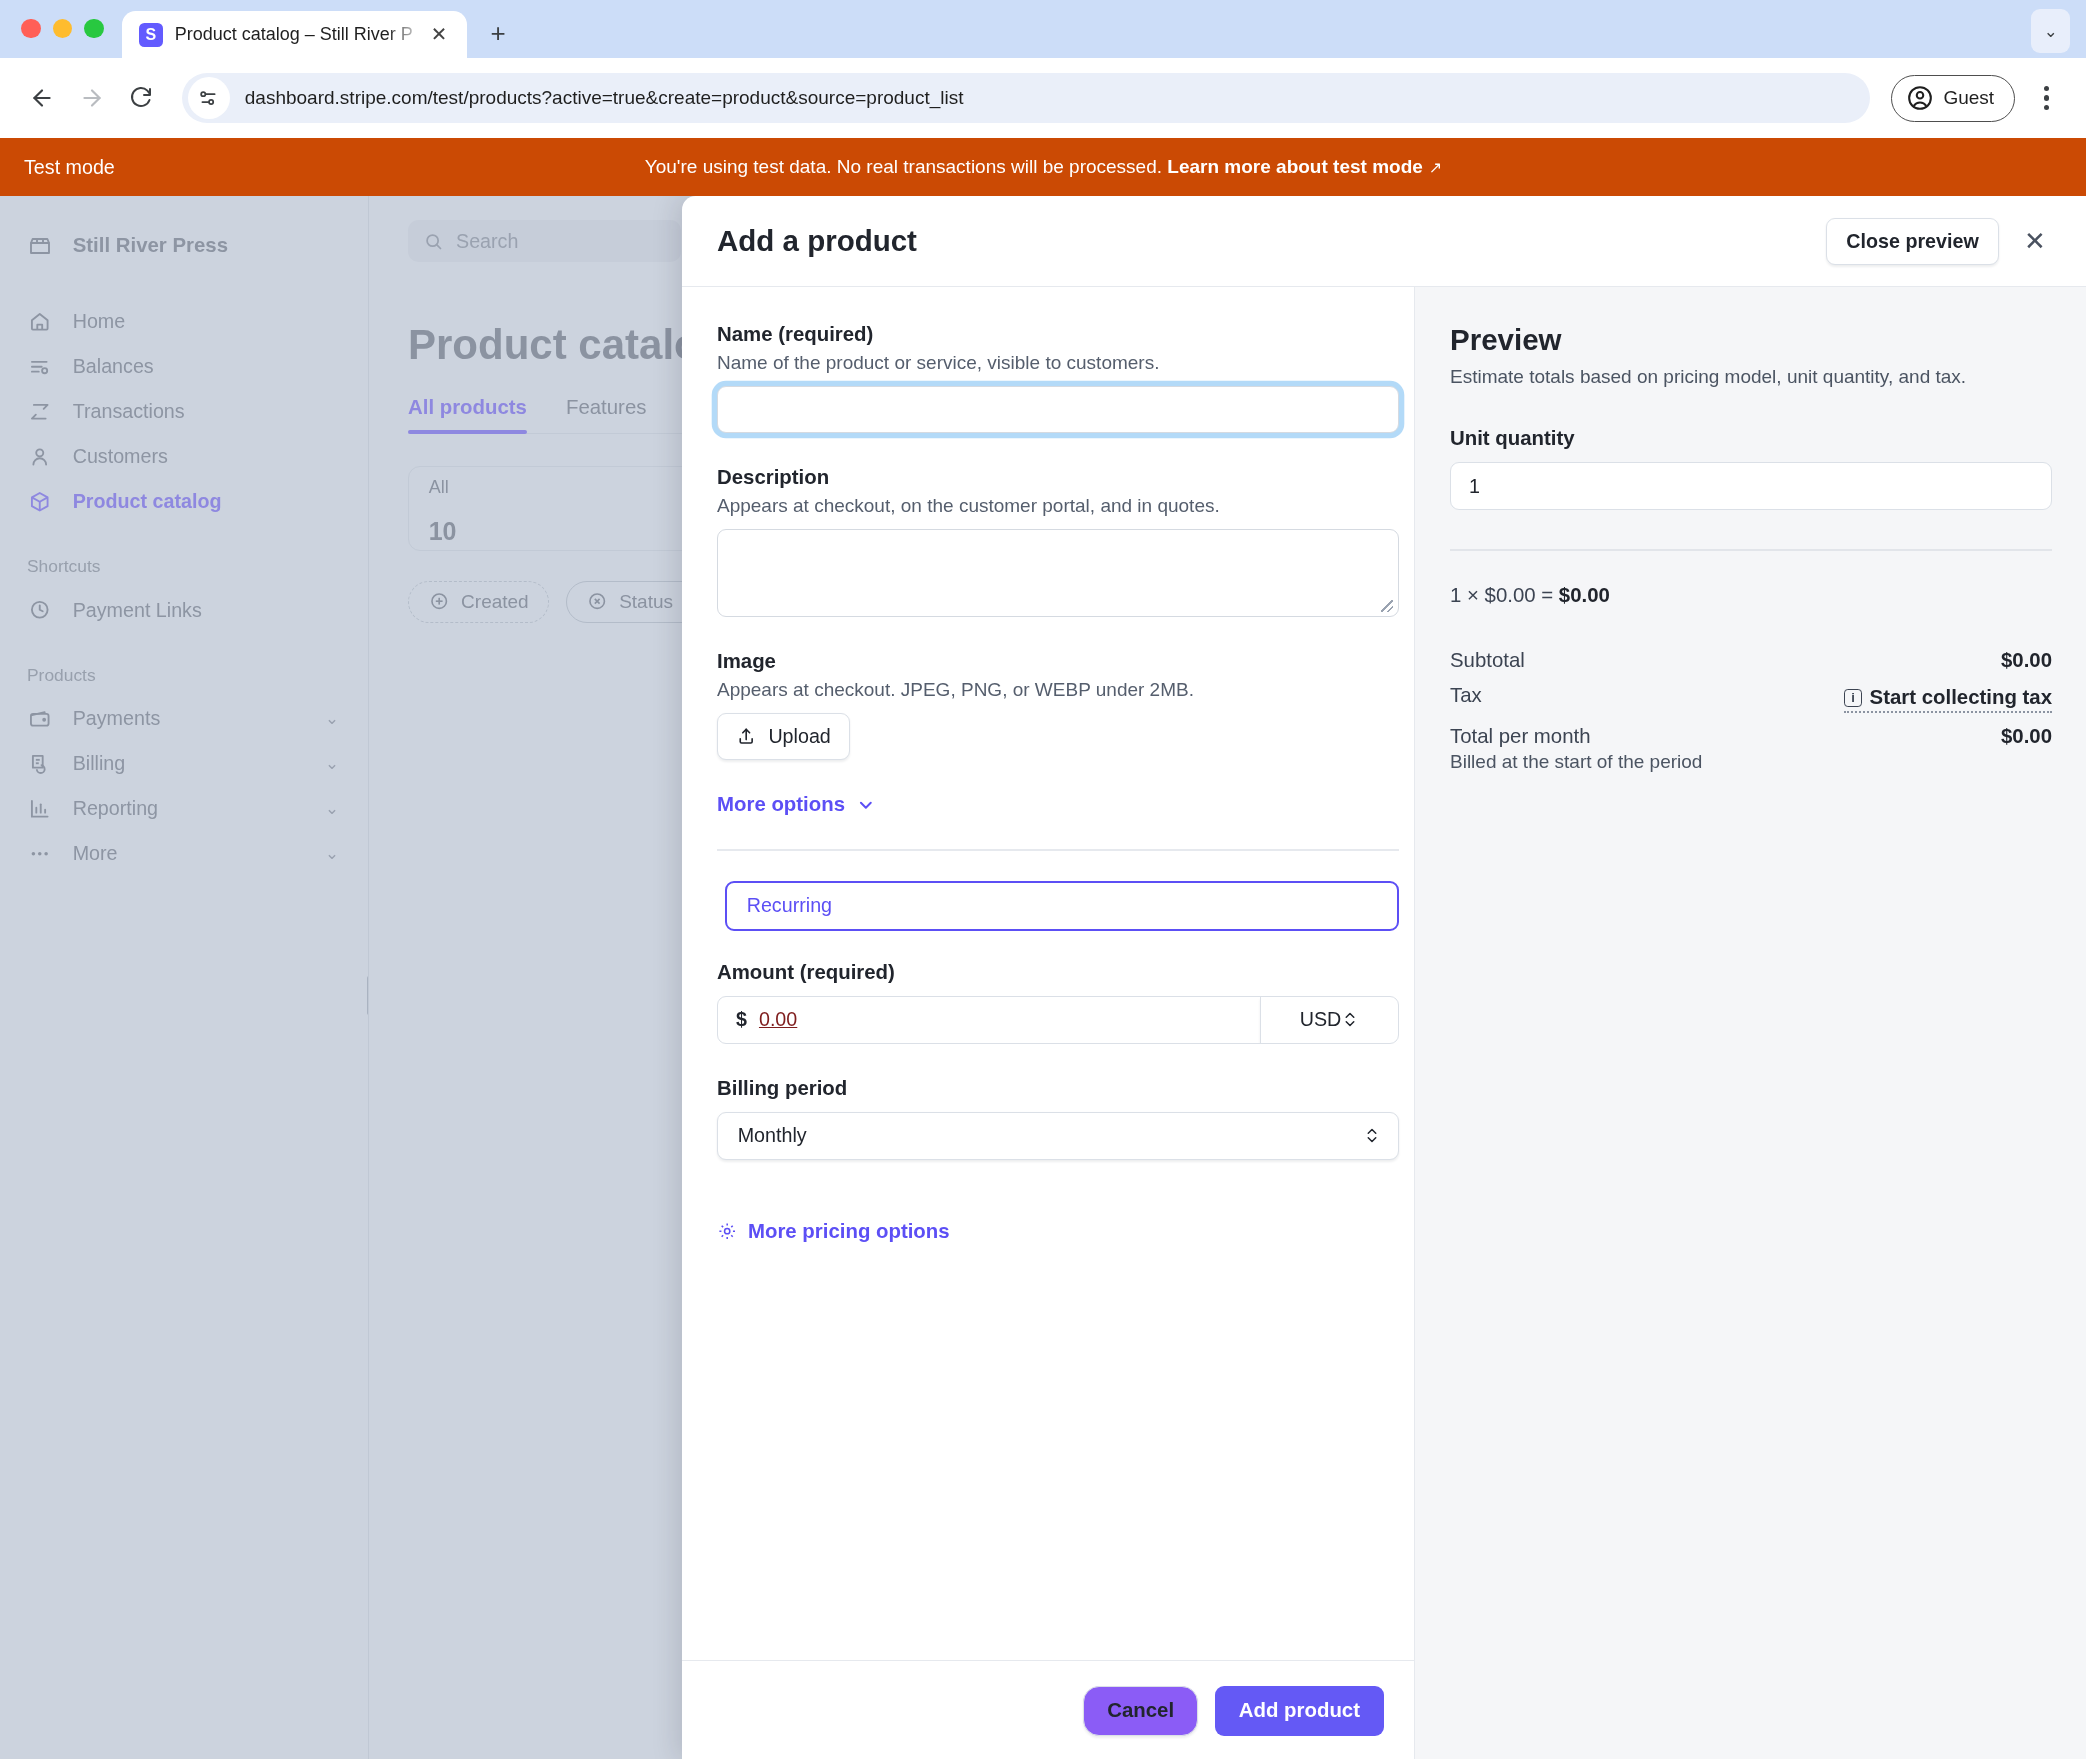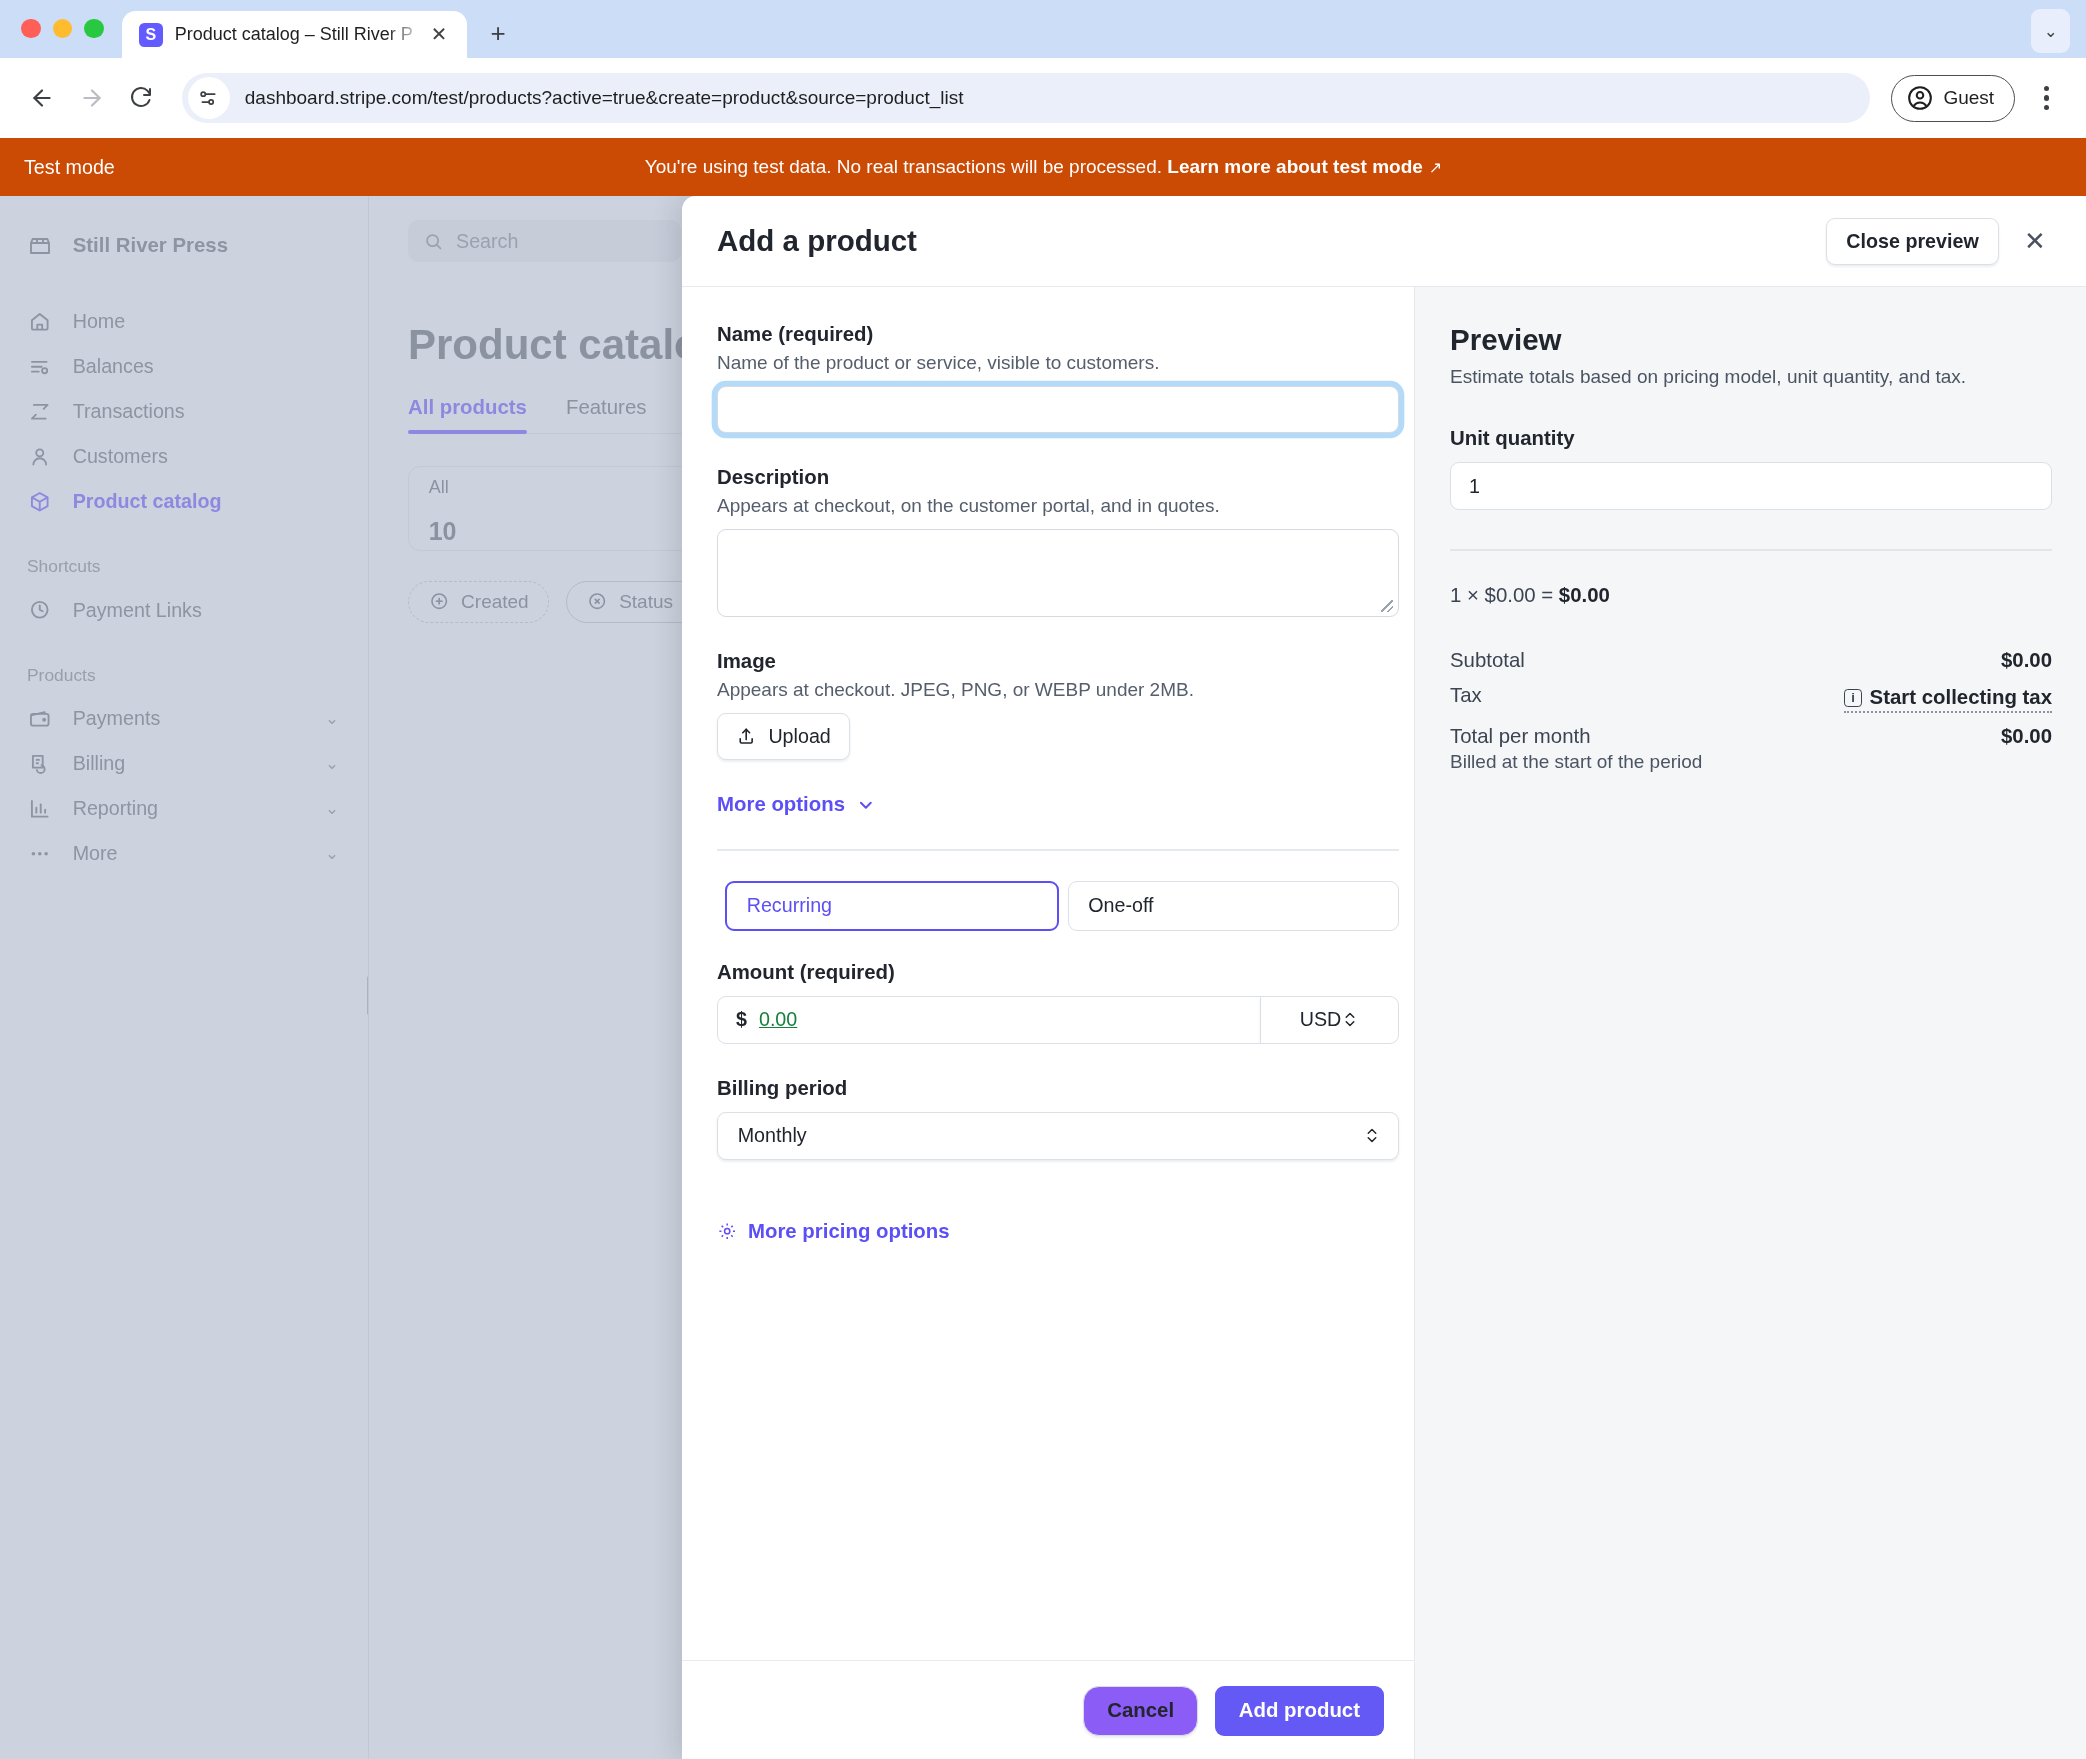--- a/index.html
+++ b/index.html
@@ -328,21 +328,21 @@
     margin-top: 12px; width: 682px; height: 48px;
     display: flex;
     border: 1.5px solid #dbe0e7; border-radius: 9px;
     overflow: hidden; background: #fff;
   }
   .amount-input {
     flex: 1 1 auto; display: flex; align-items: center; gap: 12px;
     padding: 0 18px; font-size: 19.7px;
   }
   .amount-sym { color: #21252d; font-weight: 700; }
-  .amount-ph { color: #15803d; text-decoration: underline; }
+  .amount-ph { color: #7f1d1d; text-decoration: underline; }
   .currency-select {
     width: 138px; flex: 0 0 auto;
     border-left: 1.5px solid #dbe0e7;
     display: flex; align-items: center; justify-content: center;
     padding: 0 16.7px;
     font-size: 19.7px; color: #21252d;
     box-shadow: 0 1.5px 2.3px rgba(30,35,50,0.08);
   }
   .select-box {
     margin-top: 12px; width: 682px; height: 48px;
@@ -707,21 +707,20 @@
             <span>More options</span>
             <svg width="19.7" height="19.7" viewBox="0 0 24 24" fill="none" stroke="currentColor" stroke-width="2.4" stroke-linecap="round" stroke-linejoin="round">
                 <polyline points="6 9.5 12 15.5 18 9.5"></polyline>
               </svg>
           </div>
 
           <div class="divider"></div>
 
           <div class="segmented">
             <div class="seg selected">Recurring</div>
-            <div class="seg">One-off</div>
           </div>
 
           <div class="field" style="margin-top:30px">
             <div class="field-label">Amount (required)</div>
             <div class="amount-row">
               <div class="amount-input">
                 <span class="amount-sym">$</span>
                 <span class="amount-ph">0.00</span>
               </div>
               <div class="currency-select">

